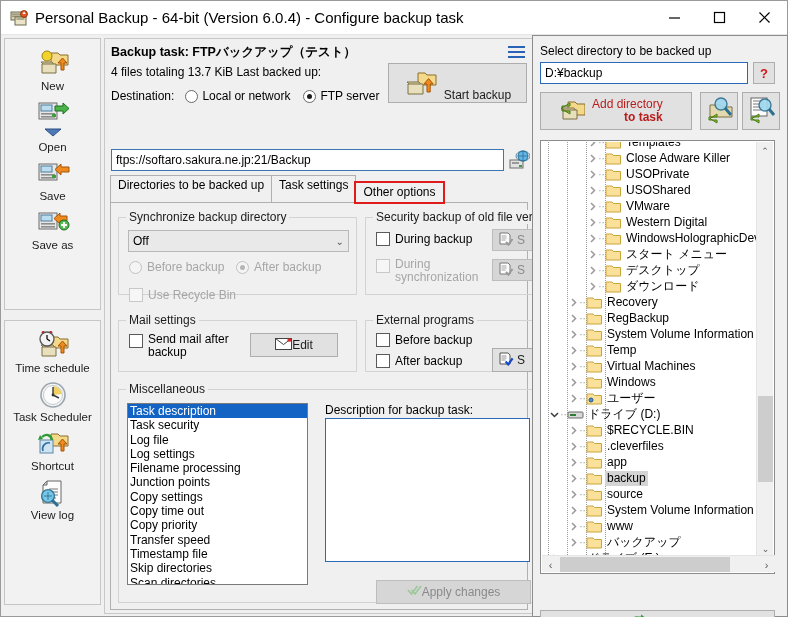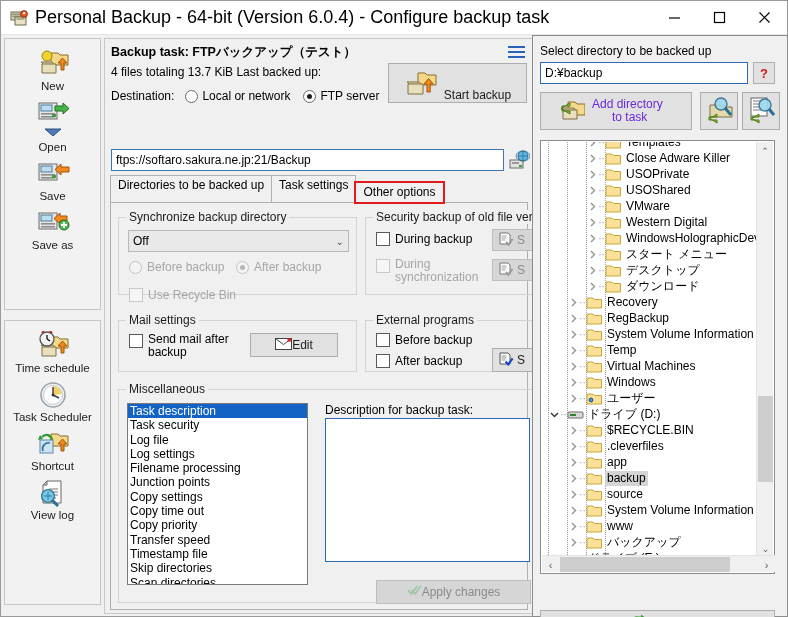--- a/index.html
+++ b/index.html
@@ -24,21 +24,21 @@
     width: 786px; height: 34px;
     background: #ffffff;
     display: flex; align-items: center;
     border-bottom: 1px solid #e6e6e6;
   }
   .title-icon {
     width: 18px; height: 18px; margin-left: 9px; margin-right: 7px;
     position: relative; flex: none;
   }
   .title-text {
-    font-size: 18px; color: #000; white-space: nowrap;
+    font-size: 15px; color: #000; white-space: nowrap;
   }
   .wbtns { margin-left: auto; display: flex; height: 34px; }
   .wbtn {
     width: 45px; height: 33px; display: flex;
     align-items: center; justify-content: center;
     font-size: 13px; color: #000;
   }
   .wbtn svg { display: block; }
 
   
@@ -205,21 +205,21 @@
     width: 22px; height: 22px; background: #e1e1e1; border: 1px solid #adadad;
     color: #d41515; font-weight: bold; font-size: 13px;
     display: flex; align-items: center; justify-content: center;
   }
   .adddir {
     position: absolute; left: 7px; top: 56px;
     width: 152px; height: 38px;
     background: #e1e1e1; border: 1px solid #adadad;
     display: flex; align-items: center; gap: 7px; padding-left: 10px;
   }
-  .adddir .lbl { font-size: 12px; color: #6d28d9; line-height: 13px; }
+  .adddir .lbl { font-size: 12px; color: #b91c1c; line-height: 13px; text-align: right; }
   .sqbtn {
     position: absolute; top: 56px; width: 38px; height: 38px;
     background: #e1e1e1; border: 1px solid #adadad;
     display: flex; align-items: center; justify-content: center;
   }
 
   .treewrap {
     position: absolute; left: 7px; top: 104px;
     width: 235px; height: 434px;
     background: #fff; border: 1px solid #8c8c8c;
@@ -638,21 +638,21 @@
       <span>
         <svg width="34" height="26" viewBox="0 0 34 26">
           <path d="M17 5 h7 l2 2 h8 v11 h-17 z" fill="#f5d98a" stroke="#8a6f2a"></path>
           <path d="M11 11 h12 l3 4 h-11 z" fill="#ded3a9" stroke="#7d7044"></path>
           <path d="M12 13 h14 v9 h-14 z" fill="#e8dfbc" stroke="#7d7044"></path>
           <path d="M11 9 h8 v-3 l-9 5.5 l9 5.5 v-3 h-8 z" fill="#8ec63f" stroke="#4b7a14"></path>
         </svg>
       </span>
       <span class="lbl">
         <span>Add directory</span><br>
-        <span style="margin-left:20px;display:inline-block;">to task</span>
+        <span style="margin-left:20px;display:inline-block;font-weight:bold;">to task</span>
       </span>
     </div>
 
     <div class="sqbtn" style="left:167px;">
       <span>
         <svg width="30" height="28" viewBox="0 0 30 28">
           <path d="M6 9 h10 l2 2 h10 v10 h-22 z" fill="#e4d9ae" stroke="#7d7044"></path>
           <circle cx="17" cy="8" r="6" fill="#9fd8ef" stroke="#2b6f92" stroke-width="1.4" opacity="0.9"></circle>
           <line x1="21" y1="12" x2="27" y2="19" stroke="#2b6f92" stroke-width="3"></line>
           <path d="M5 21 h8 v-3 l-7 4.5 l7 4.5 v-3 h-8 z" fill="#8ec63f" stroke="#4b7a14"></path>

